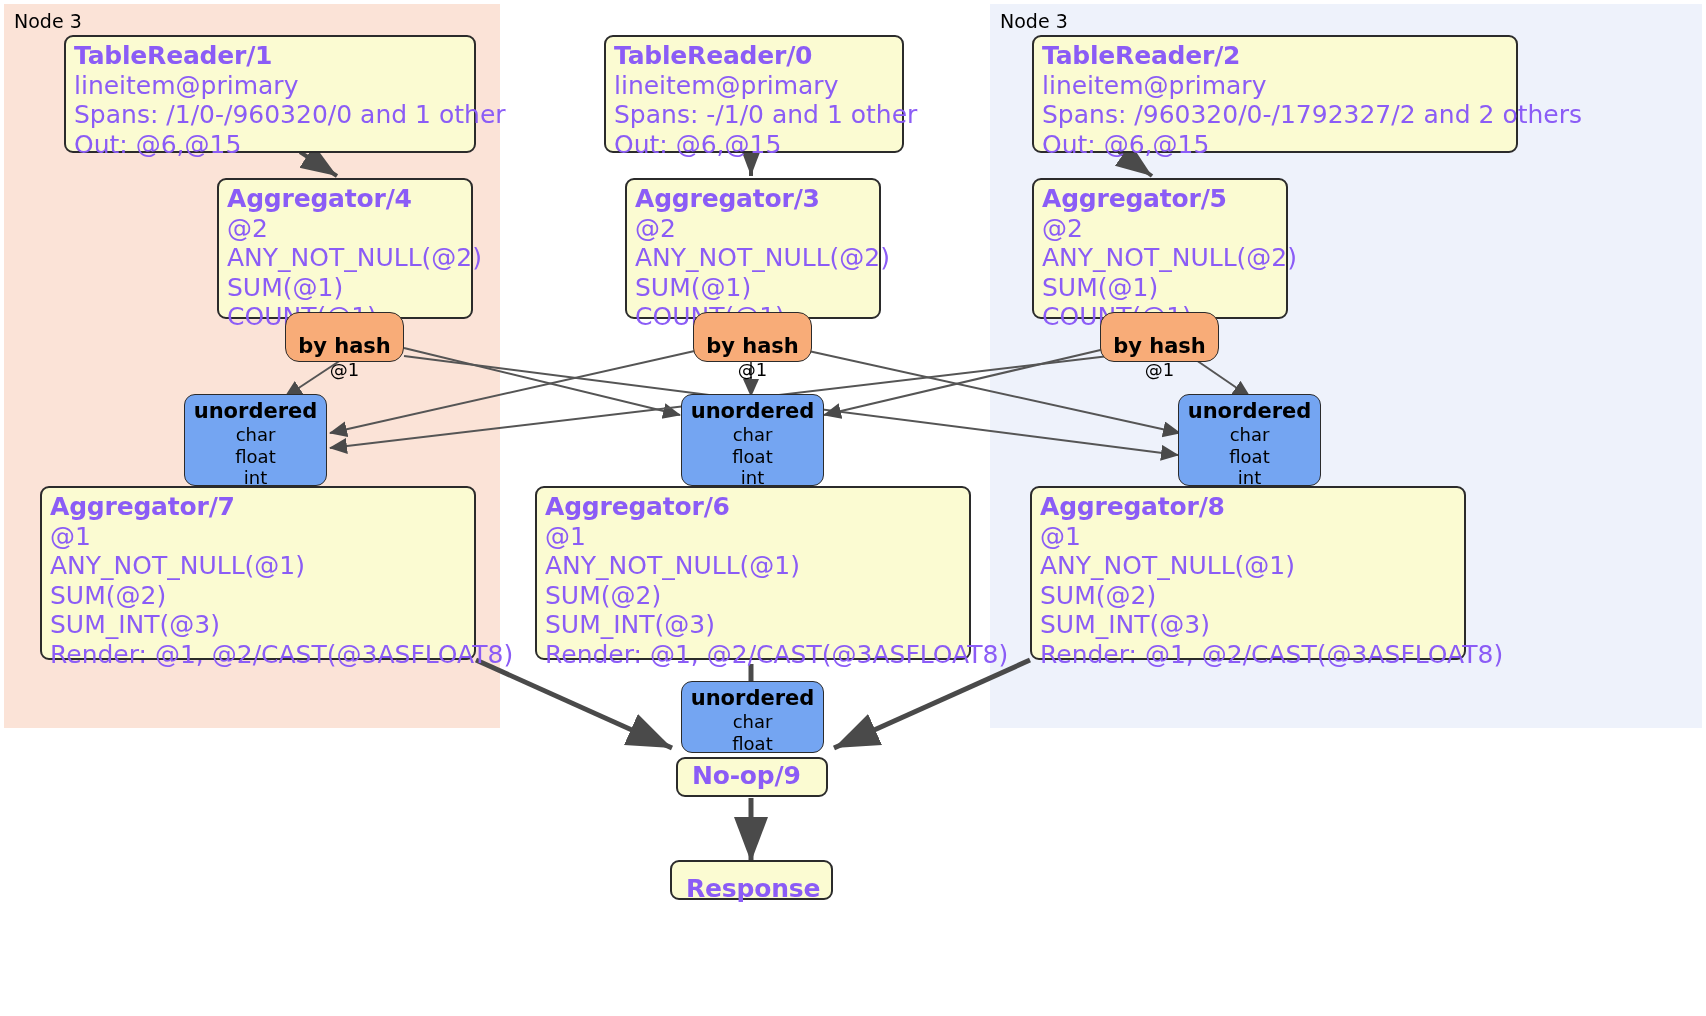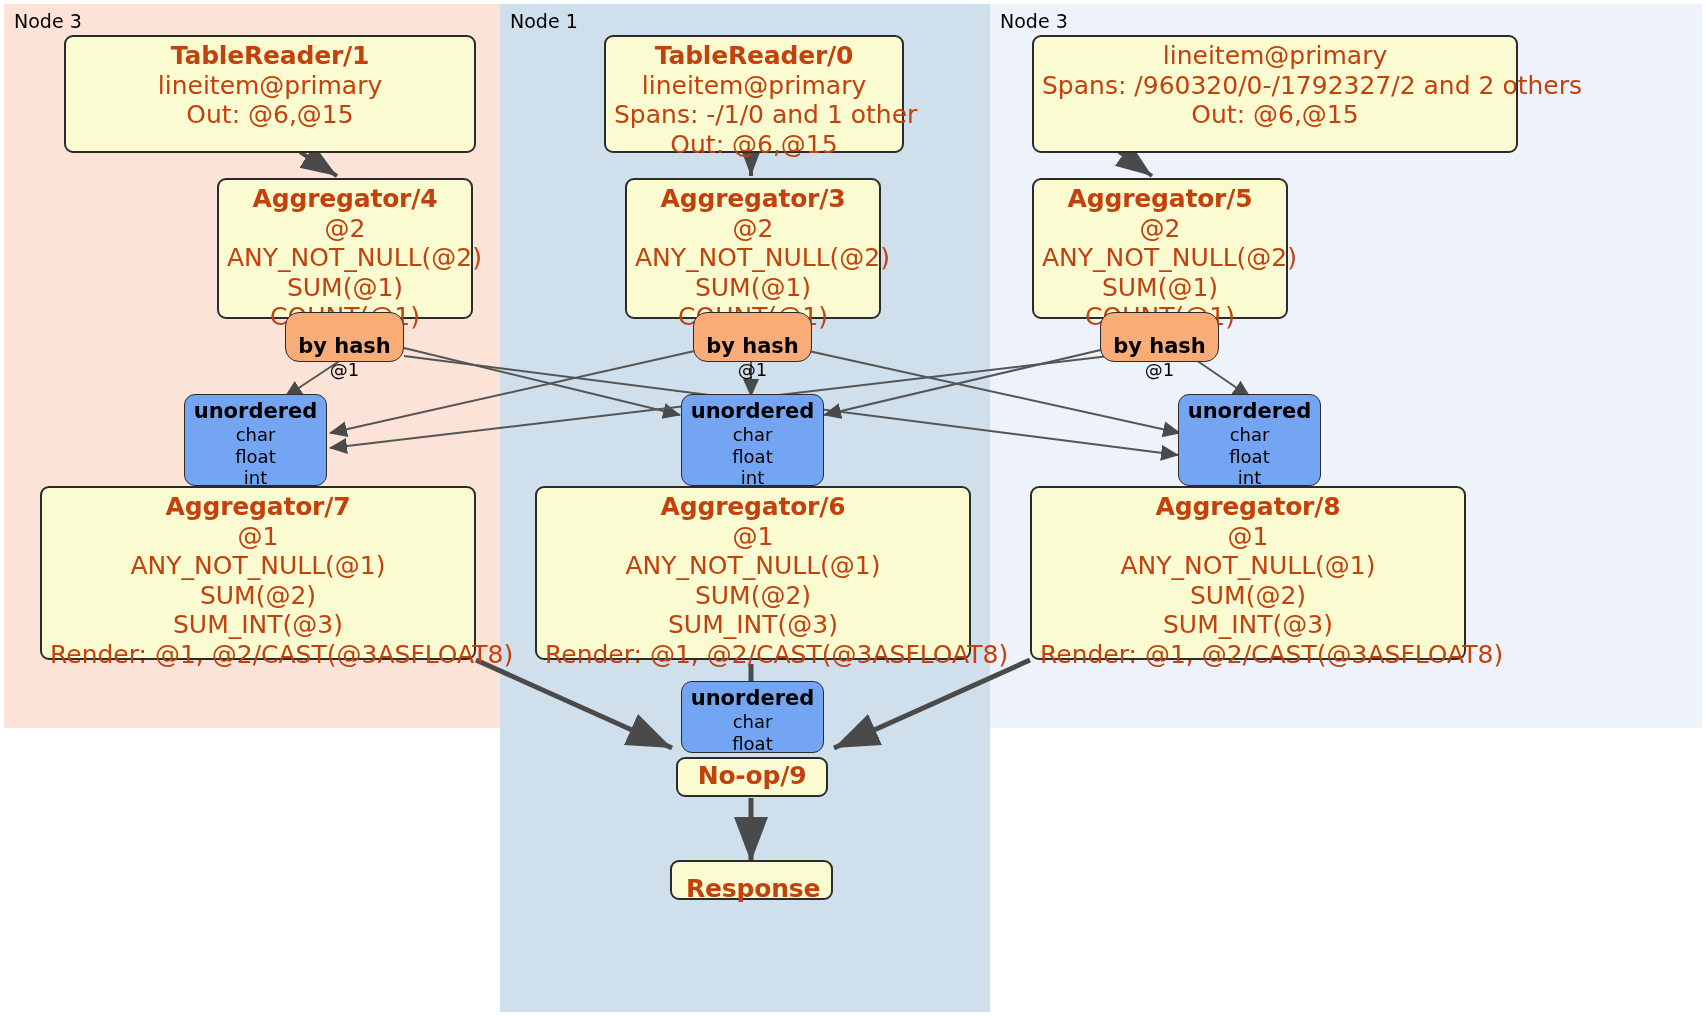--- a/index.html
+++ b/index.html
@@ -31,22 +31,21 @@
     font-family: "DejaVu Sans", "Liberation Sans", sans-serif;
     white-space: nowrap;
   }
   
   .proc {
     position: absolute;
     box-sizing: border-box;
     background: #fbfbd2;
     border: 2px solid #2b2b2b;
     border-radius: 9px;
-    text-align: center;
-    color: #c2410c;
+    color: #8b5cf6;
     padding: 4px 8px 5px 8px;
     line-height: 1.18;
     z-index: 6;
   }
   .proc .title {
     font-weight: bold;
     font-size: 25px;
     letter-spacing: -0.2px;
     white-space: nowrap;
     display: block;
@@ -115,23 +114,20 @@
 </style>
 </head>
 <body>
 
 <div id="canvas">
 
   <div class="node-panel" style="left:4px; top:4px; width:496px; height:724px; background:#fbe3d7;">
     <span class="node-panel-label">Node 3</span>
   </div>
 
-  <div class="node-panel" style="left:500px; top:4px; width:490px; height:1008px; background:#cfdfeb;">
-    <span class="node-panel-label">Node 1</span>
-  </div>
 
   <div class="node-panel" style="left:990px; top:4px; width:712px; height:724px; background:#eef2fb;">
     <span class="node-panel-label">Node 3</span>
   </div>
 
   <svg id="edges" viewBox="0 0 1706 1016" xmlns="http://www.w3.org/2000/svg">
     <defs>
       <marker id="ah" markerWidth="11" markerHeight="11" refX="8.5" refY="4" orient="auto" markerUnits="strokeWidth">
         <path d="M0,0 L9,4 L0,8 z" fill="#4a4a4a"></path>
       </marker>
@@ -159,20 +155,21 @@
     <path d="M476,660 L672,748" stroke="#4a4a4a" stroke-width="5" fill="none" marker-end="url(#ahs)"></path>
     <path d="M751,664 L751,744" stroke="#4a4a4a" stroke-width="5" fill="none" marker-end="url(#ahs)"></path>
     <path d="M1030,660 L834,748" stroke="#4a4a4a" stroke-width="5" fill="none" marker-end="url(#ahs)"></path>
 
     <path d="M751,798 L751,862" stroke="#4a4a4a" stroke-width="5" fill="none" marker-end="url(#ahs)"></path>
   </svg>
 
   <div class="proc" style="left:64px; top:35px; width:412px; height:118px;">
     <span class="title">TableReader/1</span>
     <span class="ln">lineitem@primary</span>
+    <span class="ln">Spans: /1/0-/960320/0 and 1 other</span>
     <span class="ln">Out: @6,@15</span>
   </div>
 
   <div class="proc" style="left:217px; top:178px; width:256px; height:141px;">
     <span class="title">Aggregator/4</span>
     <span class="ln">@2</span>
     <span class="ln">ANY_NOT_NULL(@2)</span>
     <span class="ln">SUM(@1)</span>
     <span class="ln">COUNT(@1)</span>
   </div>
@@ -242,20 +239,21 @@
 
   <div class="proc tight" style="left:676px; top:757px; width:152px; height:40px; padding-top:2px;">
     <span class="title">No-op/9</span>
   </div>
 
   <div class="proc tight" style="left:670px; top:860px; width:163px; height:40px; padding-top:12px;">
     <span class="title">Response</span>
   </div>
 
   <div class="proc" style="left:1032px; top:35px; width:486px; height:118px;">
+    <span class="title">TableReader/2</span>
     <span class="ln">lineitem@primary</span>
     <span class="ln">Spans: /960320/0-/1792327/2 and 2 others</span>
     <span class="ln">Out: @6,@15</span>
   </div>
 
   <div class="proc" style="left:1032px; top:178px; width:256px; height:141px;">
     <span class="title">Aggregator/5</span>
     <span class="ln">@2</span>
     <span class="ln">ANY_NOT_NULL(@2)</span>
     <span class="ln">SUM(@1)</span>

